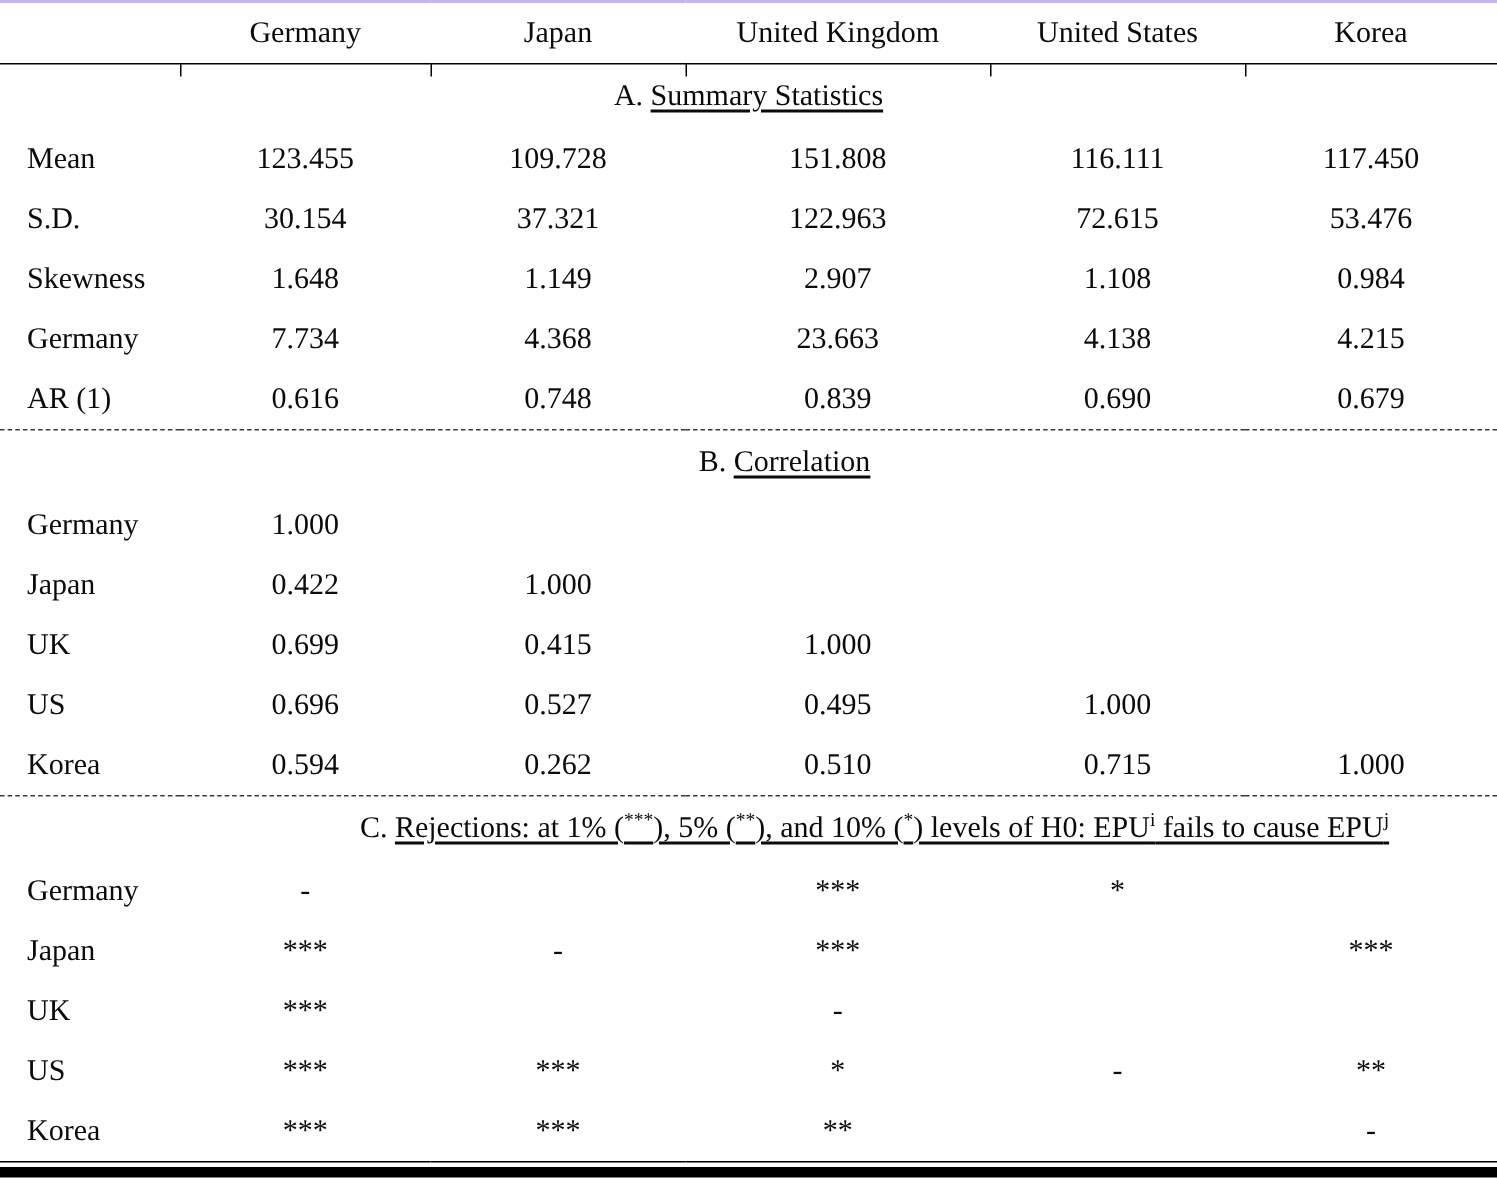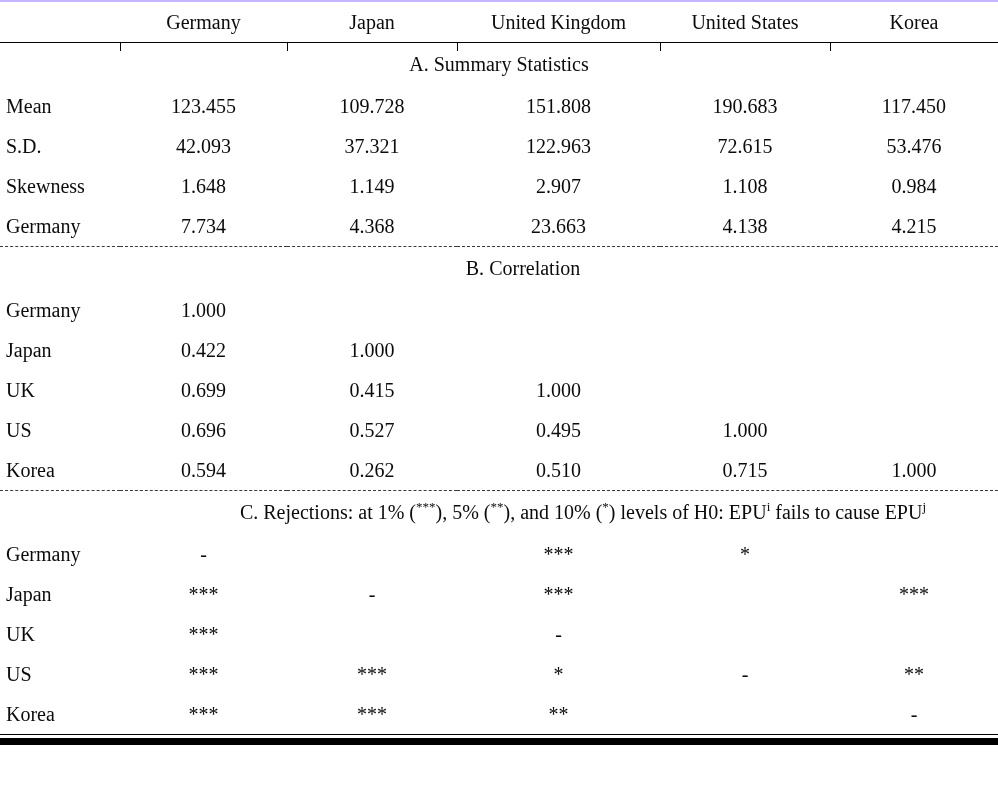--- a/index.html
+++ b/index.html
@@ -12,24 +12,24 @@
   table{
     border-collapse:collapse;table-layout:fixed;width:998px;
     border-top:2px solid #c4b5fd;
   }
   col.c0{width:120px;} col.c1{width:167px;} col.c2{width:170px;}
   col.c3{width:203px;} col.c4{width:170px;} col.c5{width:168px;}
   td{padding:0;vertical-align:middle;text-align:center;}
   tr.header-row td{height:40px;border-bottom:1px solid #000;}
   tr.section-row td{height:43px;white-space:nowrap;}
   tr.data-row td{height:40px;}
-  td.rowlabel{text-align:left;padding-left:6px;}
+  td.rowlabel{text-align:left;padding-left:18px;}
   tr.dashed td{border-top:1px dashed #3a3a3a;padding-left:48px;}
   tbody[data-section="2"] tr.data-row:last-child td{border-bottom:1px solid #000;}
-  .u{text-underline-offset:3px;}
+  .u{text-decoration:underline;text-underline-offset:3px;}
   .sup{vertical-align:super;font-size:13px;line-height:0;}
   .tick{position:absolute;top:42px;width:1px;height:9px;background:#000;}
   .bottom-thick{width:998px;height:7px;background:#000;margin-top:3px;}
 </style>
 </head>
 <body>
 
 <div class="wrap">
   <table>
     <colgroup>
@@ -52,26 +52,26 @@
     </tbody>
     <tbody data-section="0">
       <tr class="section-row">
         <td colspan="6" class="title-cell"><span>A. </span><span class="u"><span>Summary Statistics</span></span></td>
       </tr>
     <tr class="data-row">
           <td class="rowlabel">Mean</td>
           <td>123.455</td>
           <td>109.728</td>
           <td>151.808</td>
-          <td>190.683</td>
+          <td>116.111</td>
           <td>117.450</td>
         </tr>
         <tr class="data-row">
           <td class="rowlabel">S.D.</td>
-          <td>42.093</td>
+          <td>30.154</td>
           <td>37.321</td>
           <td>122.963</td>
           <td>72.615</td>
           <td>53.476</td>
         </tr>
         <tr class="data-row">
           <td class="rowlabel">Skewness</td>
           <td>1.648</td>
           <td>1.149</td>
           <td>2.907</td>
@@ -79,20 +79,28 @@
           <td>0.984</td>
         </tr>
         <tr class="data-row">
           <td class="rowlabel">Germany</td>
           <td>7.734</td>
           <td>4.368</td>
           <td>23.663</td>
           <td>4.138</td>
           <td>4.215</td>
         </tr>
+        <tr class="data-row">
+          <td class="rowlabel">AR (1)</td>
+          <td>0.616</td>
+          <td>0.748</td>
+          <td>0.839</td>
+          <td>0.690</td>
+          <td>0.679</td>
+        </tr>
       </tbody>
     <tbody data-section="1">
       <tr class="section-row dashed">
         <td colspan="6" class="title-cell"><span>B. </span><span class="u"><span>Correlation</span></span></td>
       </tr>
     <tr class="data-row">
           <td class="rowlabel">Germany</td>
           <td>1.000</td>
           <td></td>
           <td></td>

